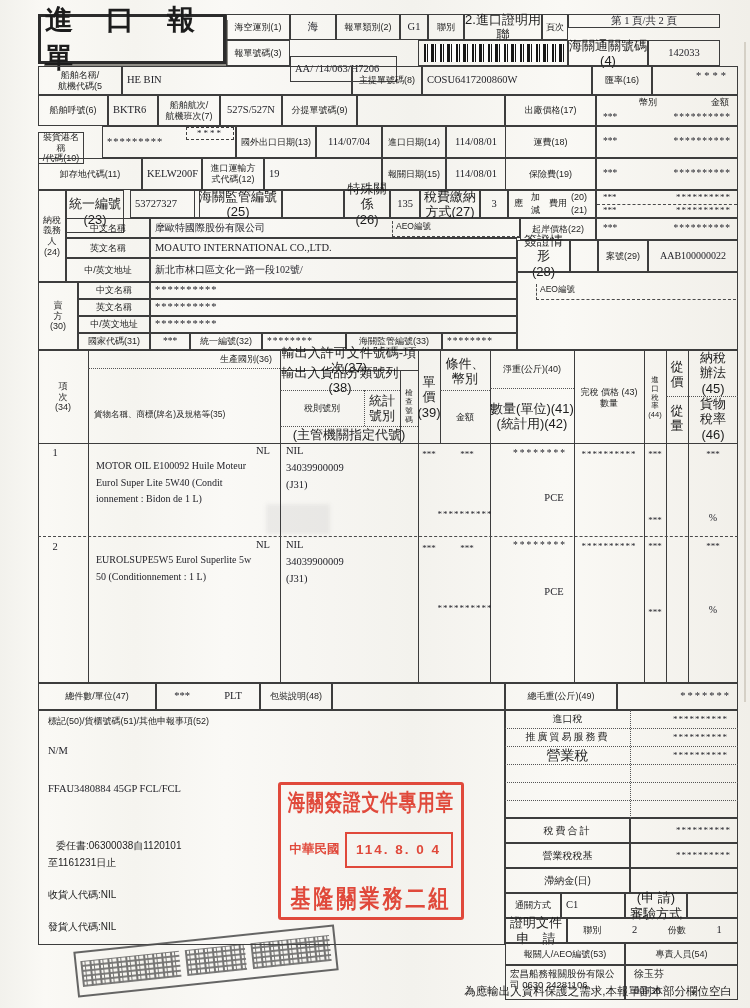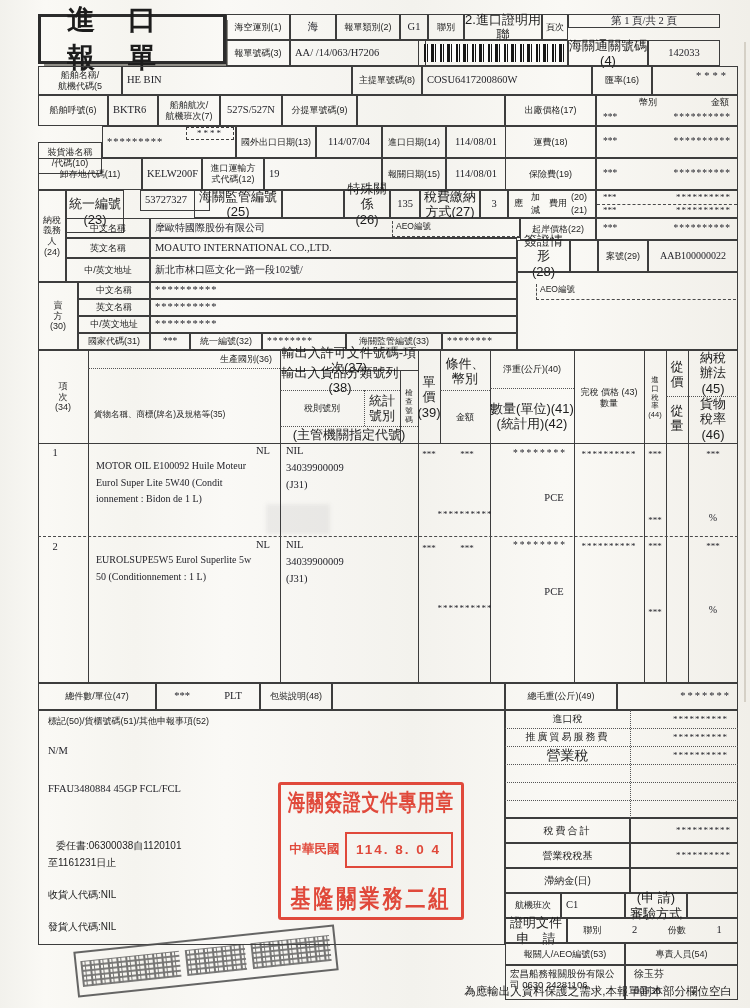--- a/index.html
+++ b/index.html
@@ -18,21 +18,21 @@
   .stars{letter-spacing:1px;}
   .topright{align-items:flex-start;justify-content:flex-end;padding:3px 8px;letter-spacing:3px;}
   .ln{position:absolute;background:#3d3d3d;}
   .lnd{position:absolute;border-top:1px dashed #4a4a4a;height:0;}
   .lndot{position:absolute;border-top:1px dotted #555;height:0;}
   .vdot{position:absolute;border-left:1px dotted #555;width:0;}
   .aeo{position:absolute;box-sizing:border-box;border-left:1px dashed #4a4a4a;border-bottom:1px dashed #4a4a4a;
        font-size:8.5px;display:flex;align-items:flex-start;justify-content:flex-start;padding:0 0 0 3px;}
   .title-box{position:absolute;left:38px;top:14px;width:188px;height:50px;box-sizing:border-box;
        border:3px solid #2c2c2c;box-shadow:4px 4px 0 -2px #8f8d86;display:flex;align-items:center;justify-content:center;
-       font-size:28px;font-weight:700;letter-spacing:13px;padding-left:26px;
+       font-size:28px;font-weight:700;letter-spacing:13px;padding-left:4px;
        font-family:"Liberation Serif","DejaVu Serif",serif;}
   .barcode{position:absolute;left:424px;top:44px;width:140px;height:18px;
        background:repeating-linear-gradient(90deg,#161616 0 2px,#fdfdfd 2px 3px,#161616 3px 4px,#fdfdfd 4px 7px,#161616 7px 10px,#fdfdfd 10px 11px,#161616 11px 12px,#fdfdfd 12px 16px);}
   .stamp{position:absolute;left:278px;top:782px;width:186px;height:138px;box-sizing:border-box;
        border:3px solid #df3b2c;border-radius:3px;color:#df3b2c;display:flex;flex-direction:column;
        align-items:center;justify-content:space-between;padding:5px 4px;opacity:.92;filter:blur(.2px);}
   .stamp .l1{font-size:17.5px;font-weight:700;letter-spacing:1px;transform:scaleY(1.3);white-space:nowrap;}
   .stamp .mid{display:flex;align-items:center;gap:5px;width:100%;justify-content:center;}
   .stamp .era{font-size:12.5px;font-weight:700;}
   .stamp .datebox{border:2px solid #df3b2c;width:104px;height:32px;display:flex;align-items:center;justify-content:center;
@@ -57,21 +57,21 @@
   <div class="c lb" style="left:226px;top:14px;width:64px;height:26px">海空運別(1)</div>
   <div class="c sv" style="left:290px;top:14px;width:46px;height:26px">海</div>
   <div class="c lb" style="left:336px;top:14px;width:64px;height:26px">報單類別(2)</div>
   <div class="c sv" style="left:400px;top:14px;width:28px;height:26px">G1</div>
   <div class="c lb" style="left:428px;top:14px;width:36px;height:26px">聯別</div>
   <div class="c lb8" style="left:464px;top:14px;width:78px;height:26px">2.進口證明用聯</div>
   <div class="c lb" style="left:542px;top:14px;width:26px;height:26px">頁次</div>
   <div class="c sv" style="left:568px;top:14px;width:152px;height:14px">第  1  頁/共  2  頁</div>
 
   <div class="c lb" style="left:226px;top:40px;width:64px;height:26px">報單號碼(3)</div>
-  <div class="c sv vl" style="left:290px;top:40px;width:136px;height:26px">AA/ /14/063/H7206</div>
+  <div class="c sv vl" style="left:290px;top:56px;width:107px;height:26px">AA/ /14/063/H7206</div>
   <div class="c" style="left:418px;top:40px;width:150px;height:26px"></div>
   <div class="barcode"></div>
   <div class="c lb8" style="left:568px;top:40px;width:80px;height:26px">海關通關號碼(4)</div>
   <div class="c sv" style="left:648px;top:40px;width:72px;height:26px">142033</div>
 
   <div class="c lb" style="left:38px;top:66px;width:84px;height:29px">船舶名稱/
 航機代碼(5</div>
   <div class="c sv vl" style="left:122px;top:66px;width:230px;height:29px">HE BIN</div>
   <div class="c lb" style="left:352px;top:66px;width:70px;height:29px">主提單號碼(8)</div>
   <div class="c sv vl" style="left:422px;top:66px;width:170px;height:29px">COSU6417200860W</div>
@@ -90,21 +90,21 @@
     <div class="nb" style="position:absolute;left:0;top:1px;width:100%;display:flex;padding:0 8px;box-sizing:border-box">
       <span class="lb" style="margin-left:34px">幣別</span>
       <span class="lb" style="margin-left:auto">金額</span>
     </div>
     <div class="nb" style="position:absolute;left:0;bottom:2px;width:100%;display:flex;justify-content:space-between;padding:0 6px;box-sizing:border-box">
       <span class="sv" style="font-size:9.5px">***</span>
       <span class="sv stars" style="font-size:9.5px">**********</span>
     </div>
   </div>
 
-  <div class="c lb" style="left:38px;top:142px;width:64px;height:32px">裝貨港名稱
+  <div class="c lb" style="left:38px;top:132px;width:46px;height:32px">裝貨港名稱
 /代碼(10)</div>
   <div class="c sv vl stars" style="left:102px;top:126px;width:134px;height:32px">*********</div>
   <div class="c sv" style="left:186px;top:127px;width:48px;height:13px;border-style:dashed;font-size:9px;letter-spacing:2px">****</div>
   <div class="c lb" style="left:236px;top:126px;width:80px;height:32px">國外出口日期(13)</div>
   <div class="c sv" style="left:316px;top:126px;width:66px;height:32px">114/07/04</div>
   <div class="c lb" style="left:382px;top:126px;width:64px;height:32px">進口日期(14)</div>
   <div class="c sv" style="left:446px;top:126px;width:60px;height:32px">114/08/01</div>
   <div class="c lb" style="left:505px;top:126px;width:91px;height:32px">運費(18)</div>
   <div class="c sp" style="left:596px;top:126px;width:142px;height:32px">
     <span class="sv" style="font-size:9.5px">***</span>
@@ -122,21 +122,21 @@
   <div class="c sp" style="left:596px;top:158px;width:142px;height:32px">
     <span class="sv" style="font-size:9.5px">***</span>
     <span class="sv stars" style="font-size:9.5px">**********</span>
   </div>
 
   <div class="c lb" style="left:38px;top:190px;width:28px;height:92px">納稅
 義務
 人
 (24)</div>
   <div class="c lb8" style="left:66px;top:190px;width:58px;height:43px">統一編號(23)</div>
-  <div class="c sv vl" style="left:140px;top:190px;width:70px;height:21px">53727327</div>
+  <div class="c sv vl" style="left:130px;top:190px;width:70px;height:28px">53727327</div>
   <div class="c lb8" style="left:194px;top:190px;width:88px;height:28px">海關監管編號(25)</div>
   <div class="c" style="left:282px;top:190px;width:62px;height:28px"></div>
   <div class="c lb8" style="left:344px;top:190px;width:46px;height:28px">特殊關係
 (26)</div>
   <div class="c sv" style="left:390px;top:190px;width:30px;height:28px">135</div>
   <div class="c lb8" style="left:420px;top:190px;width:60px;height:28px">稅費繳納
 方式(27)</div>
   <div class="c sv" style="left:480px;top:190px;width:28px;height:28px">3</div>
   <div class="c adj" style="left:508px;top:190px;width:88px;height:28px">
     <span style="left:5px;top:7px">應</span>
@@ -343,21 +343,21 @@
   <div class="c nb lb" style="left:505px;top:747px;width:125px;height:16px;font-size:14px">營業稅</div>
   <div class="c nb sv vr stars" style="left:630px;top:747px;width:104px;height:16px;font-size:9px">**********</div>
 
   <div class="c lb" style="left:505px;top:818px;width:125px;height:25px;font-size:10px;letter-spacing:2px">稅費合計</div>
   <div class="c sv vr stars" style="left:630px;top:818px;width:108px;height:25px;font-size:9px">**********</div>
   <div class="c lb" style="left:505px;top:843px;width:125px;height:25px;font-size:10px">營業稅稅基</div>
   <div class="c sv vr stars" style="left:630px;top:843px;width:108px;height:25px;font-size:9px">**********</div>
   <div class="c lb" style="left:505px;top:868px;width:125px;height:25px;font-size:10px">滯納金(日)</div>
   <div class="c" style="left:630px;top:868px;width:108px;height:25px"></div>
 
-  <div class="c lb" style="left:505px;top:893px;width:56px;height:25px">航機班次</div>
+  <div class="c lb" style="left:505px;top:893px;width:56px;height:25px">通關方式</div>
   <div class="c sv vl" style="left:561px;top:893px;width:64px;height:25px">C1</div>
   <div class="c lb8" style="left:625px;top:893px;width:62px;height:25px">(申 請)
 審驗方式</div>
   <div class="c" style="left:687px;top:893px;width:51px;height:25px"></div>
 
   <div class="c lb8" style="left:505px;top:918px;width:62px;height:25px">證明文件
 申　請</div>
   <div class="c" style="left:567px;top:918px;width:171px;height:25px;justify-content:space-around">
     <span class="lb">聯別</span>
     <span class="sv">2</span>

